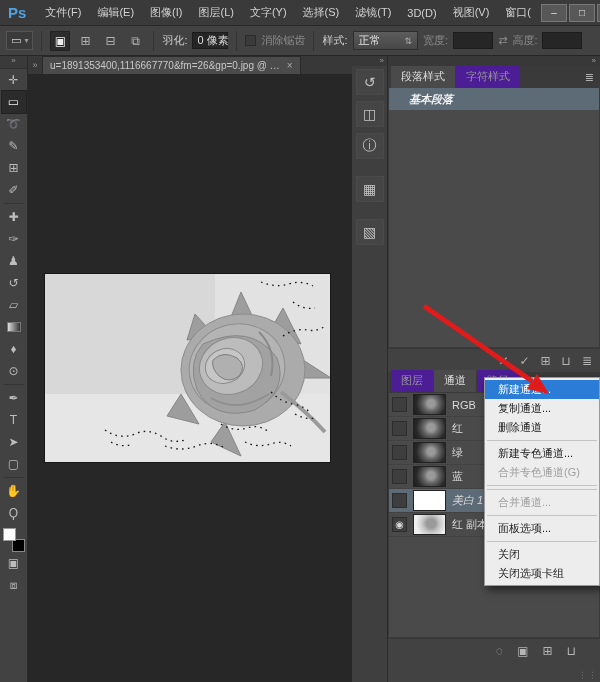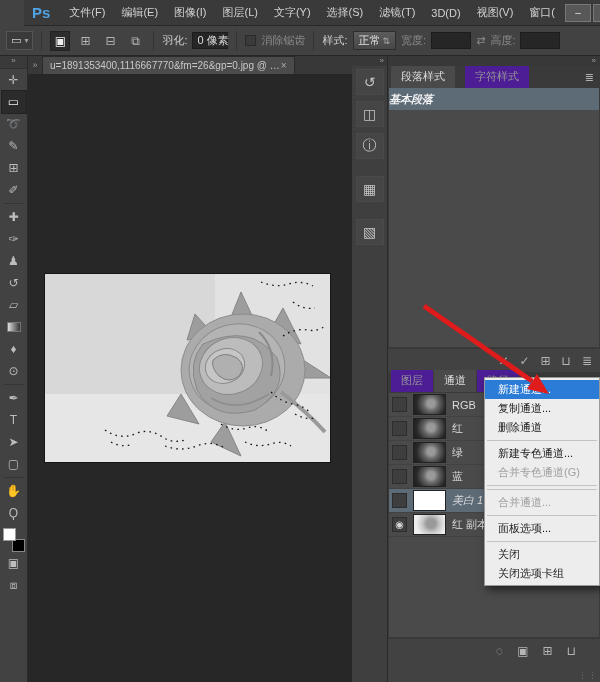--- a/index.html
+++ b/index.html
@@ -1,78 +1,78 @@
 <!DOCTYPE html>
 <html><head>
 <meta charset="utf-8">
 <style>
   * { box-sizing:border-box; margin:0; padding:0; }
   html,body { width:600px; height:682px; overflow:hidden; }
   body { font-family:"Liberation Sans","DejaVu Sans",sans-serif; background:#424242; position:relative; color:#cfcfcf; }
 
   
-  .menubar { height:26px; background:#3a3a3a; border-bottom:1px solid #282828; display:flex; align-items:center; font-size:11px;margin-left:24px; }
+  .menubar { height:26px; background:#3a3a3a; border-bottom:1px solid #282828; display:flex; align-items:center; font-size:11px; }
   .ps-logo { color:#4fa3e3; font-weight:bold; font-size:15px; padding:0 11px 0 8px; }
   .menu-item { padding:0 8px; color:#d2d2d2; white-space:nowrap; }
   .win-controls { margin-left:auto; display:flex; }
   .win-btn { width:26px; height:18px; margin-left:2px; background:#585858; border:1px solid #787878; color:#e4e4e4; font-size:10px; display:flex; align-items:center; justify-content:center; }
 
   
   .optionsbar { height:30px; background:#424242; border-bottom:1px solid #262626; display:flex; align-items:center; font-size:11px; padding:0 6px; gap:5px; white-space:nowrap; overflow:hidden; }
   .tp-chip { display:flex; align-items:center; gap:3px; padding:2px 4px; border:1px solid #555; background:#3a3a3a; }
   .osep { width:1px; height:20px; background:#333; margin:0 3px; }
   .mode-btn { width:20px; height:20px; display:flex; align-items:center; justify-content:center; color:#b5b5b5; font-size:12px; }
   .mode-btn.active { background:#2c2c2c; border:1px solid #222; color:#eee; }
   .dark-input { background:#262626; border:1px solid #1c1c1c; color:#ddd; height:17px; font-size:11px; padding:0 4px; display:flex; align-items:center; }
   .w52 { width:36px; } .w40 { width:40px; }
   .chk { width:11px; height:11px; background:#3a3a3a; border:1px solid #2a2a2a; display:inline-block; }
   .dim { color:#8b8b8b; }
-  .dropdown { display:flex; align-items:center; gap:2px; background:linear-gradient(#5c5c5c,#474747); border:1px solid #2d2d2d; height:19px; padding:0 5px; color:#e0e0e0; }
+  .dropdown { display:flex; align-items:center; gap:24px; background:linear-gradient(#5c5c5c,#474747); border:1px solid #2d2d2d; height:19px; padding:0 5px; color:#e0e0e0; }
 
   
   .main { position:absolute; top:56px; left:0; right:0; bottom:0; display:flex; }
 
   
   .toolcol { width:28px; background:#424242; border-right:1px solid #2a2a2a; display:flex; flex-direction:column; align-items:center; flex:none; }
   .toolcol-hdr { width:100%; height:13px; font-size:8px; color:#9a9a9a; text-align:center; background:#3a3a3a; border-bottom:1px solid #303030; }
   .tool { width:24px; height:22px; display:flex; align-items:center; justify-content:center; color:#bdbdbd; font-size:12px; flex:none; }
   .tool.active { background:#2b2b2b; outline:1px solid #222; color:#f0f0f0; }
   .tool-sep { width:20px; height:1px; background:#353535; margin:2px 0; }
   .grad-chip { width:14px; height:10px; background:linear-gradient(90deg,#ddd,#333); border:1px solid #777; }
   .swatches { position:relative; width:24px; height:24px; margin-top:4px; flex:none; }
   .swatch-bg { position:absolute; right:1px; bottom:0; width:13px; height:13px; background:#000; border:1px solid #888; }
   .swatch-fg { position:absolute; left:1px; top:0; width:13px; height:13px; background:#fff; border:1px solid #999; }
 
   
   .doccol { flex:1; min-width:0; display:flex; flex-direction:column; }
   .tabbar { height:19px; background:#383838; border-bottom:1px solid #262626; display:flex; align-items:stretch; font-size:10px; }
   .tabbar-arrow { width:14px; color:#9a9a9a; font-size:9px; display:flex; align-items:center; justify-content:center; }
-  .doctab { background:#4b4b4b; border:1px solid #2a2a2a; border-bottom:none; color:#c8c8c8; display:flex; align-items:center; gap:1px; padding:0 7px; max-width:286px; }
+  .doctab { background:#4b4b4b; border:1px solid #2a2a2a; border-bottom:none; color:#c8c8c8; display:flex; align-items:center; gap:7px; padding:0 7px; max-width:286px; }
   .doctab-title { overflow:hidden; text-overflow:ellipsis; white-space:nowrap; }
   .doctab-close { color:#aaa; }
   .canvas { flex:1; background:#272727; position:relative; overflow:hidden; }
   .artboard { position:absolute; left:17px; top:199px; width:285px; height:188px; box-shadow:0 0 0 1px #161616; }
   .statusbar { height:26px; background:#3d3d3d; border-top:1px solid #2a2a2a; display:flex; align-items:center; gap:9px; font-size:10px; color:#c4c4c4; padding-left:10px; }
   .status-icon { color:#9a9a9a; font-size:11px; }
 
   
   .dockcol { width:36px; background:#3f3f3f; border-right:1px solid #2a2a2a; display:flex; flex-direction:column; align-items:center; flex:none; }
   .dock-hdr { width:100%; height:10px; font-size:8px; color:#9a9a9a; text-align:right; padding-right:3px; background:#383838; }
   .dock-icon { width:28px; height:26px; margin:3px 0; display:flex; align-items:center; justify-content:center; color:#c2c2c2; font-size:14px; border:1px solid #4a4a4a; background:#454545; flex:none; }
 
   
   .rightcol { width:212px; background:#424242; display:flex; flex-direction:column; flex:none; }
   .right-hdr { height:10px; font-size:8px; color:#9a9a9a; text-align:right; padding-right:4px; background:#383838; }
   .styles-panel { height:306px; display:flex; flex-direction:column; }
-  .panel-tabs { height:22px; background:#3a3a3a; display:flex; align-items:flex-end; padding-left:3px; gap:10px; font-size:11px; }
+  .panel-tabs { height:22px; background:#3a3a3a; display:flex; align-items:flex-end; padding-left:3px; gap:1px; font-size:11px; }
   .ptab { padding:3px 10px 4px; color:#979797; background:#4c1d95; }
   .ptab.active { background:#4a4a4a; color:#dcdcdc; }
   .ptab-menu { margin-left:auto; color:#b0b0b0; font-size:11px; padding:3px 6px 4px; }
   .styles-content { flex:1; background:#4a4a4a; border:1px solid #3a3a3a; border-top:none; }
-  .style-row { height:22px; background:#5d6b77; color:#f2f2f2; font-size:11px; font-style:italic; font-weight:bold; display:flex; align-items:center; padding-left:0; }
+  .style-row { height:22px; background:#5d6b77; color:#f2f2f2; font-size:11px; font-style:italic; font-weight:bold; display:flex; align-items:center; padding-left:20px; }
   .panel-bottom { height:24px; background:#424242; border-top:1px solid #383838; display:flex; align-items:center; justify-content:flex-end; gap:11px; padding-right:8px; color:#b5b5b5; font-size:12px; }
 
   .channels-group { flex:1; display:flex; flex-direction:column; }
   .chan-tabs { height:20px; background:#3a3a3a; display:flex; align-items:flex-end; padding-left:3px; gap:1px; font-size:11px; }
   .channels-list { flex:1; background:#4a4a4a; border:1px solid #3a3a3a; overflow:hidden; }
   .chan-row { height:24px; display:flex; align-items:center; gap:6px; border-bottom:1px solid #424242; font-size:11px; color:#dadada; padding-left:3px; }
   .chan-row.selected { background:#5d6b77; }
   .chan-row.selected .chan-label { font-style:italic; }
   .vis-box { width:15px; height:15px; background:#3e3e3e; border:1px solid #2d2d2d; display:flex; align-items:center; justify-content:center; color:#d8d8d8; font-size:10px; flex:none; }
   .thumb { width:33px; height:21px; border:1px solid #222; flex:none; }

